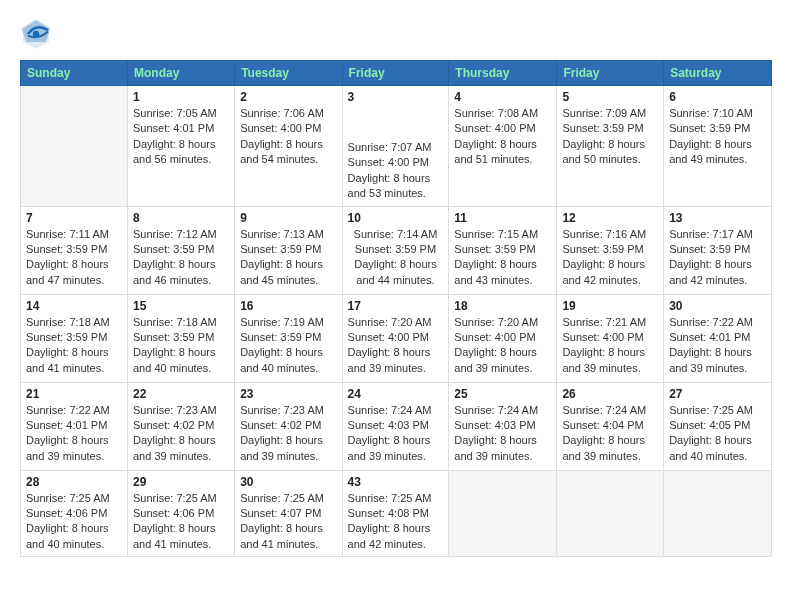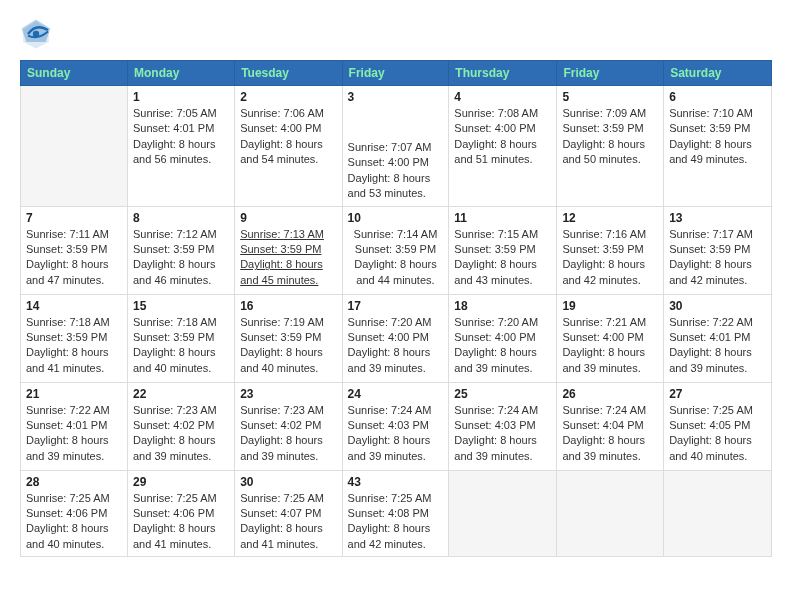--- a/index.html
+++ b/index.html
@@ -187,21 +187,21 @@
           </td>
           <td>
             <span class="day-num">8</span>
             <div class="day-info" style="white-space: pre-line;">Sunrise: 7:12 AM
 Sunset: 3:59 PM
 Daylight: 8 hours
 and 46 minutes.</div>
           </td>
           <td>
             <span class="day-num">9</span>
-            <div class="day-info" style="white-space: pre-line; text-decoration: underline;">Sunrise: 7:13 AM
+            <div class="day-info" style="white-space: pre-line;">Sunrise: 7:13 AM
 Sunset: 3:59 PM
 Daylight: 8 hours
 and 45 minutes.</div>
           </td>
           <td>
             <span class="day-num">10</span>
             <div class="day-info" style="white-space: pre-line; text-align: center;">Sunrise: 7:14 AM
 Sunset: 3:59 PM
 Daylight: 8 hours
 and 44 minutes.</div>

